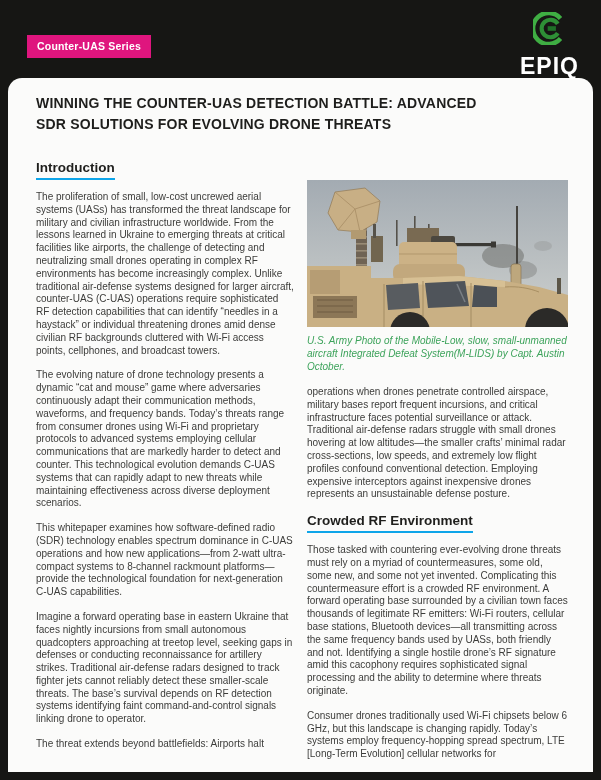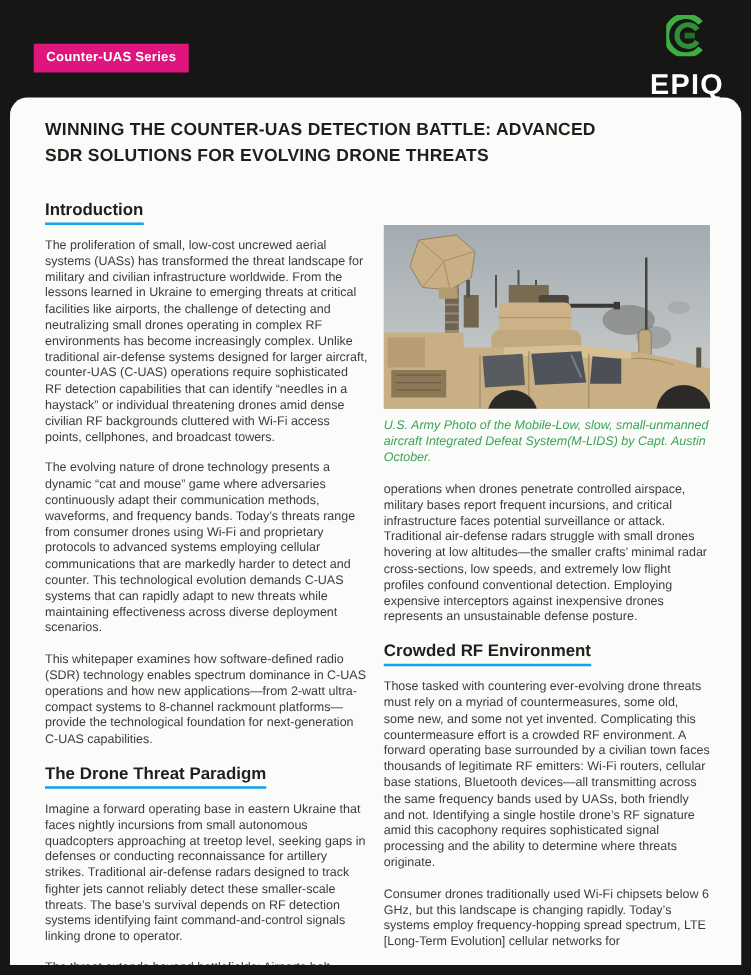--- a/index.html
+++ b/index.html
@@ -119,21 +119,20 @@
     <h1 class="title">WINNING THE COUNTER-UAS DETECTION BATTLE: ADVANCED
 SDR SOLUTIONS FOR EVOLVING DRONE THREATS</h1>
 
     <div class="cols">
 
       <div class="col-left">
         <h2><span class="hu">Introduction</span></h2>
         <p>The proliferation of small, low-cost uncrewed aerial systems (UASs) has transformed the threat landscape for military and civilian infrastructure worldwide. From the lessons learned in Ukraine to emerging threats at critical facilities like airports, the challenge of detecting and neutralizing small drones operating in complex RF environments has become increasingly complex. Unlike traditional air-defense systems designed for larger aircraft, counter-UAS (C-UAS) operations require sophisticated RF detection capabilities that can identify “needles in a haystack” or individual threatening drones amid dense civilian RF backgrounds cluttered with Wi-Fi access points, cellphones, and broadcast towers.</p>
         <p>The evolving nature of drone technology presents a dynamic “cat and mouse” game where adversaries continuously adapt their communication methods, waveforms, and frequency bands. Today’s threats range from consumer drones using Wi-Fi and proprietary protocols to advanced systems employing cellular communications that are markedly harder to detect and counter. This technological evolution demands C-UAS systems that can rapidly adapt to new threats while maintaining effectiveness across diverse deployment scenarios.</p>
         <p>This whitepaper examines how software-defined radio (SDR) technology enables spectrum dominance in C-UAS operations and how new applications—from 2-watt ultra-compact systems to 8-channel rackmount platforms—provide the technological foundation for next-generation C-UAS capabilities.</p>
-        <h2><span class="hu">The Drone Threat Paradigm</span></h2>
         <p>Imagine a forward operating base in eastern Ukraine that faces nightly incursions from small autonomous quadcopters approaching at treetop level, seeking gaps in defenses or conducting reconnaissance for artillery strikes. Traditional air-defense radars designed to track fighter jets cannot reliably detect these smaller-scale threats. The base’s survival depends on RF detection systems identifying faint command-and-control signals linking drone to operator.</p>
         <p>The threat extends beyond battlefields: Airports halt</p>
       </div>
 
       <div class="col-right">
 
         <div class="photo">
           <svg viewBox="0 0 261 147" preserveAspectRatio="none" aria-hidden="true">
             <defs>
               <linearGradient id="sky" x1="0" y1="0" x2="0" y2="1">

